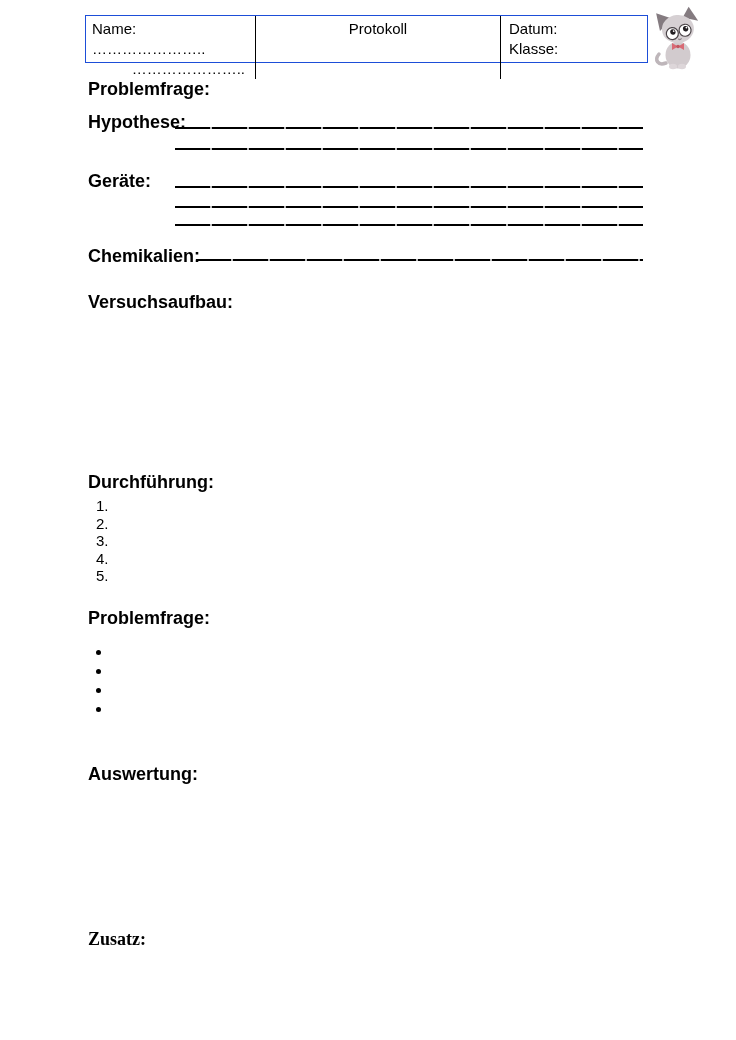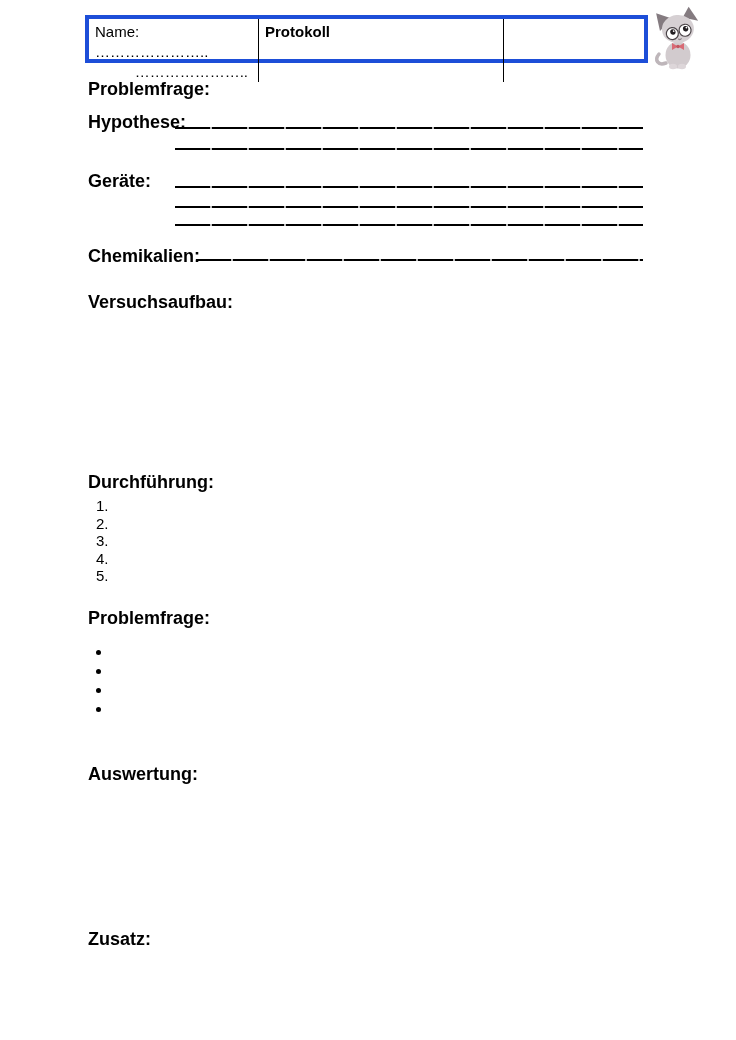--- a/index.html
+++ b/index.html
@@ -11,45 +11,45 @@
     font-family: "Liberation Sans", sans-serif;
     color: #000000;
     overflow: hidden;
   }
 
   
   .header-table {
     position: absolute;
     left: 85px; top: 15px;
     width: 563px; height: 48px;
-    border: 4px solid #1d4ed8;
+    border: 1px solid #1d4ed8;
     display: grid;
     grid-template-columns: 170px 245px 148px;
     box-sizing: border-box;
     font-size: 15px;
     line-height: 20px;
   }
   .header-cell { padding: 3px 6px 0 6px; box-sizing: border-box; }
   .cell-name { border-right: 1px solid #000; }
   .cell-name .dots-line2 { text-align: right; padding-right: 4px; }
-  .cell-title { border-right: 1px solid #000; text-align: left; font-weight: bold; }
+  .cell-title { border-right: 1px solid #000; text-align: center; font-weight: normal; }
   .cell-info { padding-left: 8px; }
 
   
   .mascot { position: absolute; left: 650px; top: 6px; width: 58px; height: 64px; }
 
   
   .label {
     position: absolute;
     left: 88px;
     font-size: 18px;
     font-weight: bold;
     white-space: nowrap;
   }
-  .label-serif { font-family: Liberation Sans, sans-serif; }
+  .label-serif { font-family: Liberation Serif, serif; }
 
   
   .blank-line {
     position: absolute;
     height: 2px;
     background: repeating-linear-gradient(90deg, #000 0px, #000 35px, rgba(0,0,0,0.25) 35px, rgba(0,0,0,0.25) 37px);
   }
 
   
   .numbered-list {
@@ -78,20 +78,24 @@
 
 <div class="page">
 
   <div class="header-table">
     <div class="header-cell cell-name">
       <div>Name: …………………..</div>
       <div class="dots-line2">…………………..</div>
     </div>
     <div class="header-cell cell-title">
       <div>Protokoll</div>
+    </div>
+    <div class="header-cell cell-info">
+      <div>Datum:</div>
+      <div>Klasse:</div>
     </div>
   </div>
 
   <svg class="mascot" viewBox="0 0 58 64" xmlns="http://www.w3.org/2000/svg">
     <path d="M16 57 C8 60 4 54 9 48" stroke="#beb6ba" stroke-width="3.5" fill="none" stroke-linecap="round"></path>
     <ellipse cx="28" cy="49" rx="12.5" ry="13.5" fill="#d2cbce"></ellipse>
     <g transform="rotate(-6 28 24)">
       <path d="M8 5 L23 12 L10 23 Z" fill="#847b80"></path>
       <path d="M41 2 L49 17 L34 12 Z" fill="#847b80"></path>
       <ellipse cx="28" cy="23" rx="16" ry="14" fill="#d6d0d3"></ellipse>

